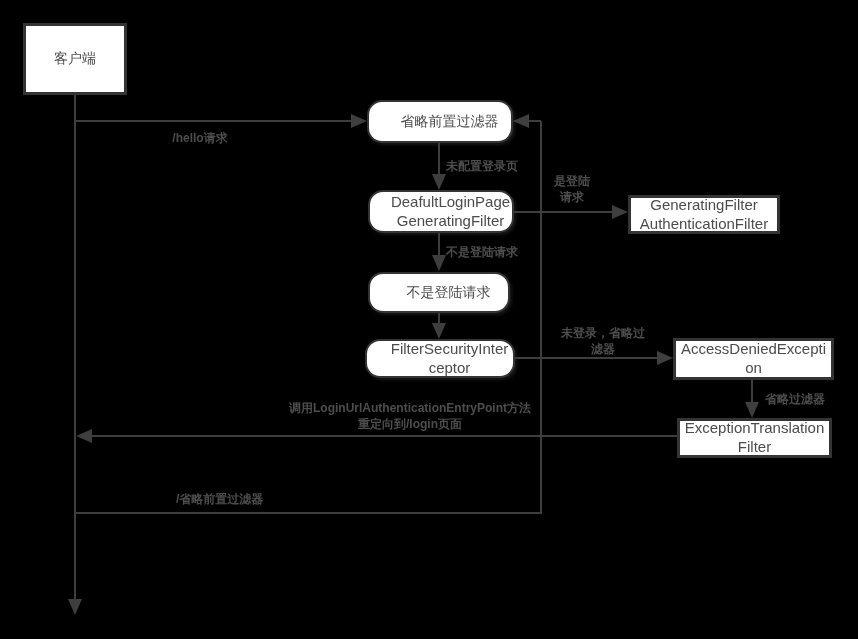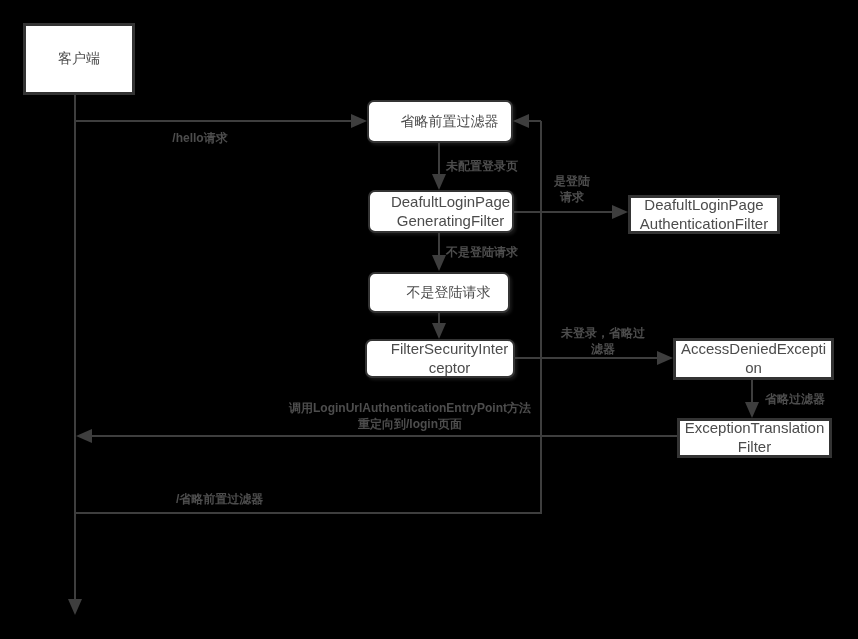--- a/index.html
+++ b/index.html
@@ -28,21 +28,21 @@
     display: flex;
     align-items: center;
     justify-content: center;
     text-align: center;
     font-size: 15px;
     line-height: 1.25;
     padding: 1px 3px;
   }
   .box.rounded {
     border-width: 2px;
-    border-radius: 7px;
+    border-radius: 15px;
     box-shadow: 2px 2px 3px rgba(130,130,130,0.18);
     padding-left: 22px;
   }
   .box.cn { font-size: 14px; }
   .box.breakall { word-break: break-all; }
   .hline, .vline { position: absolute; background: var(--line); }
   .hline { height: 2px; }
   .vline { width: 2px; }
   .arr { position: absolute; width: 0; height: 0; }
   .arr.down  { border-left: 7px solid transparent; border-right: 7px solid transparent; border-top: 16px solid var(--line); }
@@ -84,21 +84,21 @@
 
   <div class="box rounded" style="left:368px; top:190px; width:146px; height:43px;">
     <span>DeafultLoginPage GeneratingFilter</span>
   </div>
 
   <div class="hline" style="left:514px; top:211px; width:98px;"></div>
   <div class="arr right" style="left:612px; top:205px;"></div>
   <div class="lbl wrap" style="left:550px; top:174px; width:44px;">是登陆请求</div>
 
   <div class="box" style="left:628px; top:195px; width:152px; height:39px;">
-    <span>DeafultLoginPage AuthenticationFilter</span>
+    <span>GeneratingFilter AuthenticationFilter</span>
   </div>
 
   <div class="vline" style="left:438px; top:233px; height:22px;"></div>
   <div class="arr down" style="left:432px; top:255px;"></div>
   <div class="lbl" style="left:446px; top:245px;">不是登陆请求</div>
 
   <div class="box rounded cn" style="left:368px; top:272px; width:142px; height:41px;">
     <span>不是登陆请求</span>
   </div>
 
@@ -128,17 +128,17 @@
   <div class="hline" style="left:92px; top:435px; width:585px;"></div>
   <div class="arr left" style="left:76px; top:429px;"></div>
   <div class="lbl wrap" style="left:272px; top:401px; width:276px;">
     <div>调用LoginUrlAuthenticationEntryPoint方法</div>
     <div>重定向到/login页面</div>
   </div>
 
   <div class="hline" style="left:75px; top:512px; width:467px;"></div>
   <div class="lbl" style="left:176px; top:492px;">/省略前置过滤器</div>
 
-  <div class="box cn" style="left:23px; top:23px; width:112px; height:72px;">
+  <div class="box cn" style="left:23px; top:23px; width:104px; height:72px;">
     <span>客户端</span>
   </div>
 
 </div>
 
 </body></html>

